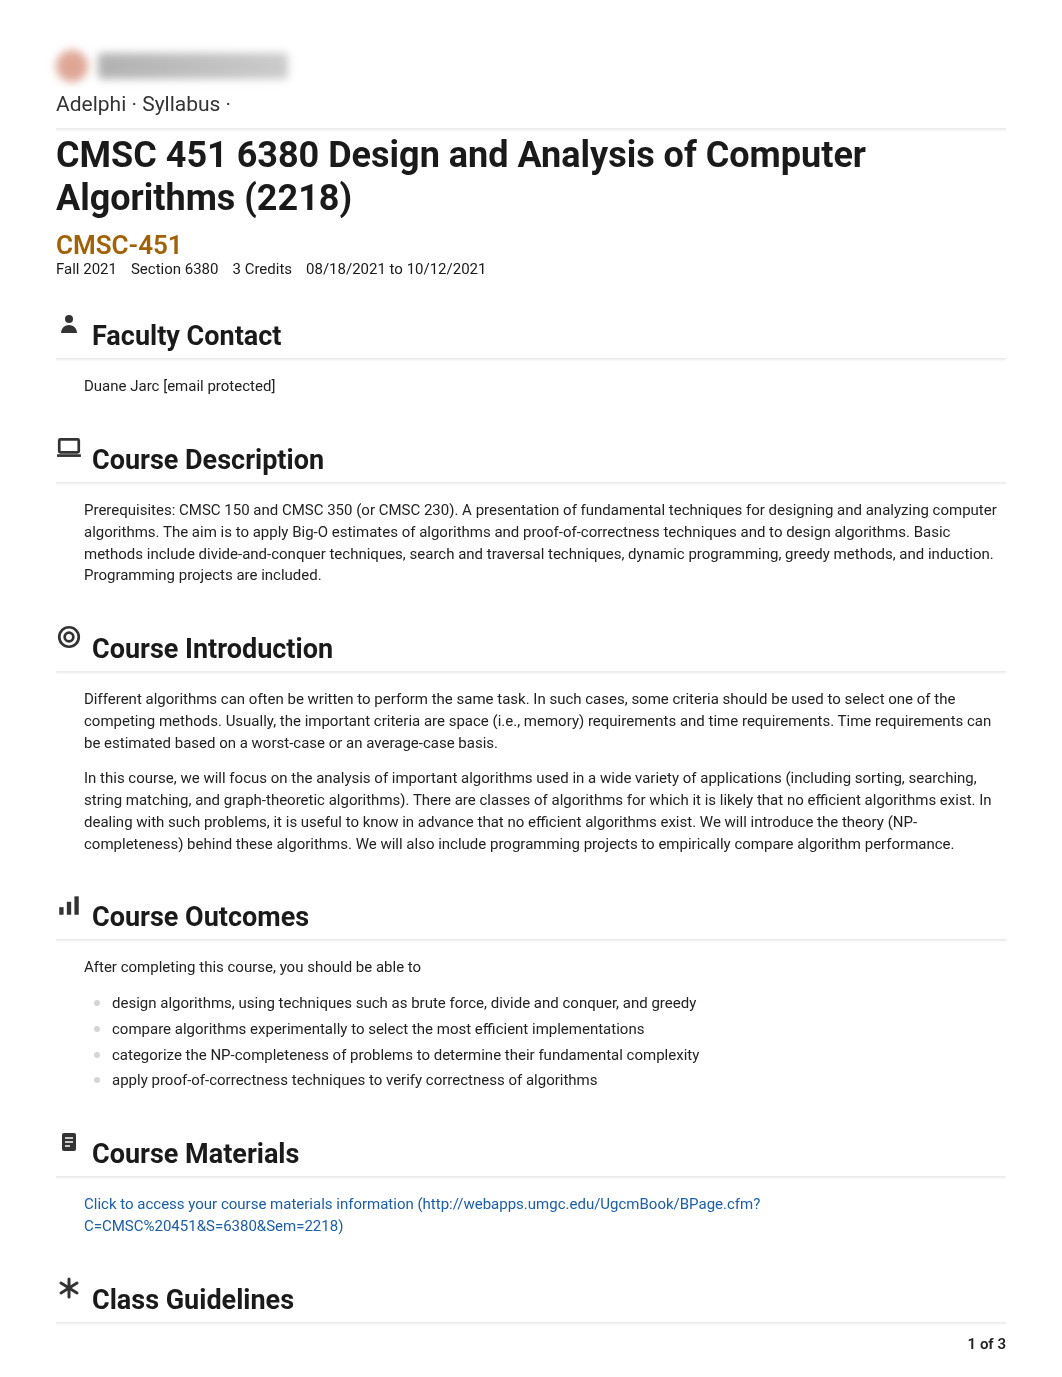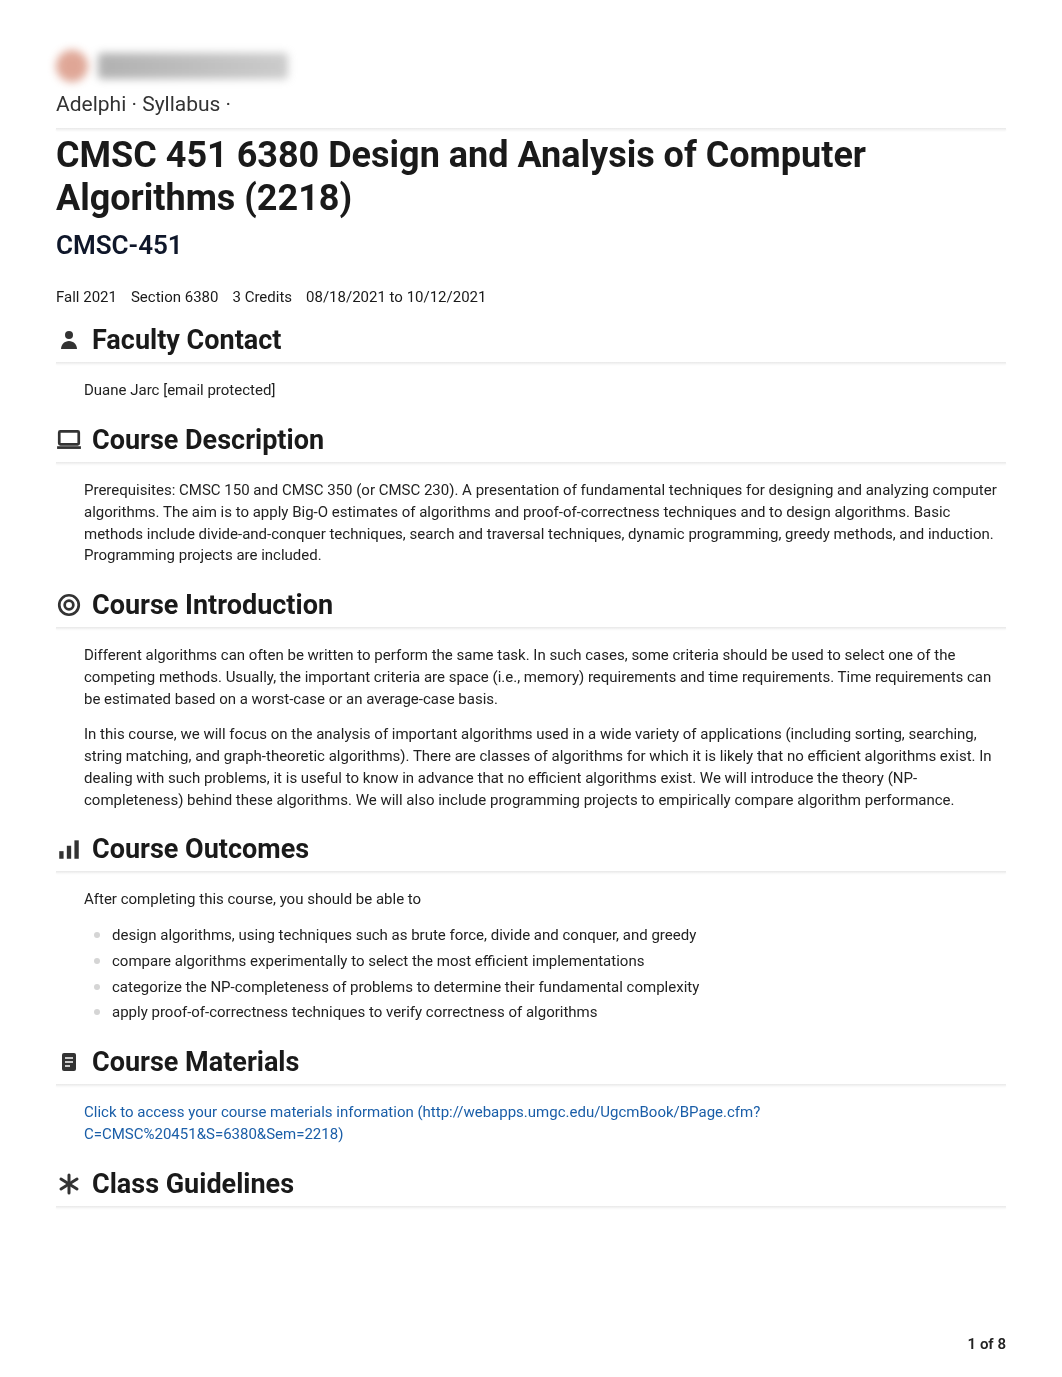--- a/index.html
+++ b/index.html
@@ -50,40 +50,41 @@
     h1.course-title {
       font-size: 36px;
       font-weight: 700;
       line-height: 1.2;
       margin-bottom: 10px;
       color: #1a1a1a;
     }
     .course-code {
       font-size: 26px;
       font-weight: 600;
-      color: #0f172a;
-      margin-bottom: 28px;
+      color: #a16207;
+      margin-bottom: 0;
     }
     .meta-row {
       font-size: 15px;
       margin-bottom: 18px;
       display: flex;
       gap: 14px;
       align-items: center;
     }
     .section-header {
       display: flex;
       align-items: center;
       gap: 10px;
       margin-bottom: 6px;
     }
     .section-header h2 {
       font-size: 27px;
       font-weight: 700;
       color: #1a1a1a;
+      margin-top: 24px;
     }
     .section-icon {
       width: 26px;
       height: 26px;
       display: flex;
       align-items: center;
       justify-content: center;
       color: #333;
     }
     .section-divider {
@@ -245,13 +246,13 @@
     <svg width="24" height="24" viewBox="0 0 24 24" fill="none" stroke="currentColor" stroke-width="3" stroke-linecap="round">
         <line x1="12" y1="3" x2="12" y2="21"></line>
         <line x1="4" y1="7" x2="20" y2="17"></line>
         <line x1="4" y1="17" x2="20" y2="7"></line>
       </svg>
   </span>
   <h2>Class Guidelines</h2>
 </div>
 <div class="section-divider"></div>
 
-<div class="page-footer">1 of 8</div>
+<div class="page-footer">1 of 3</div>
 
 </body></html>

